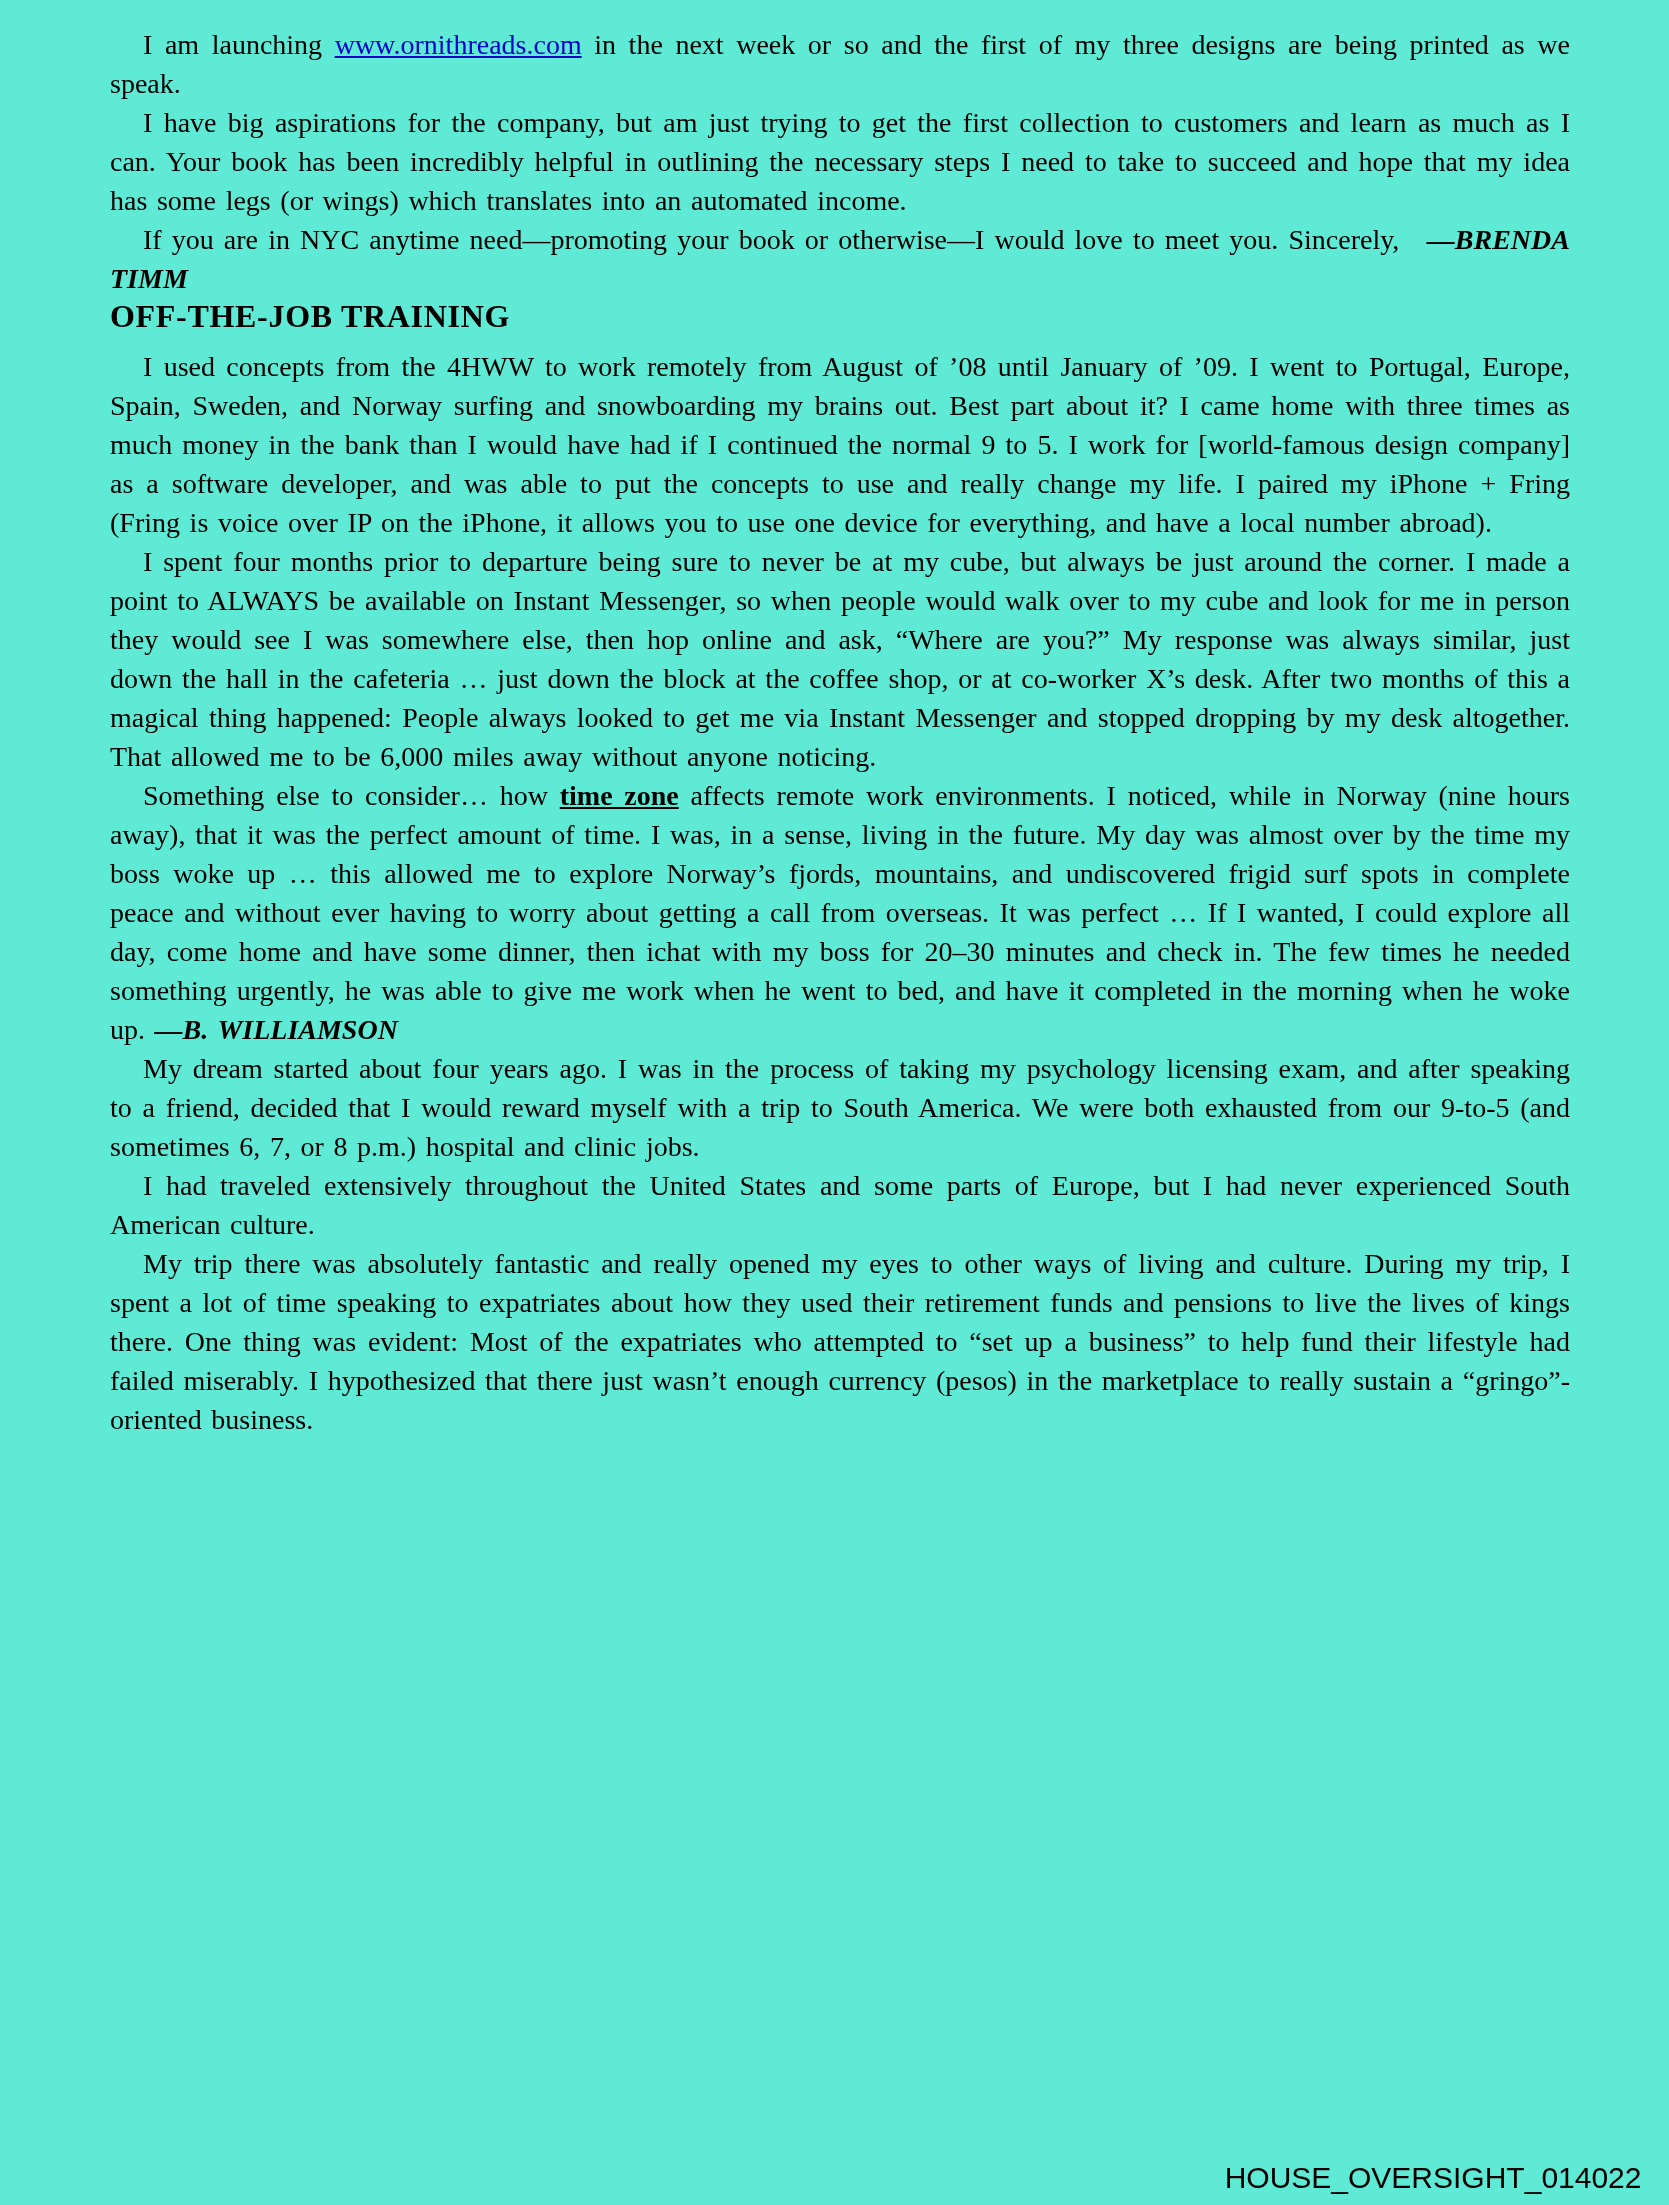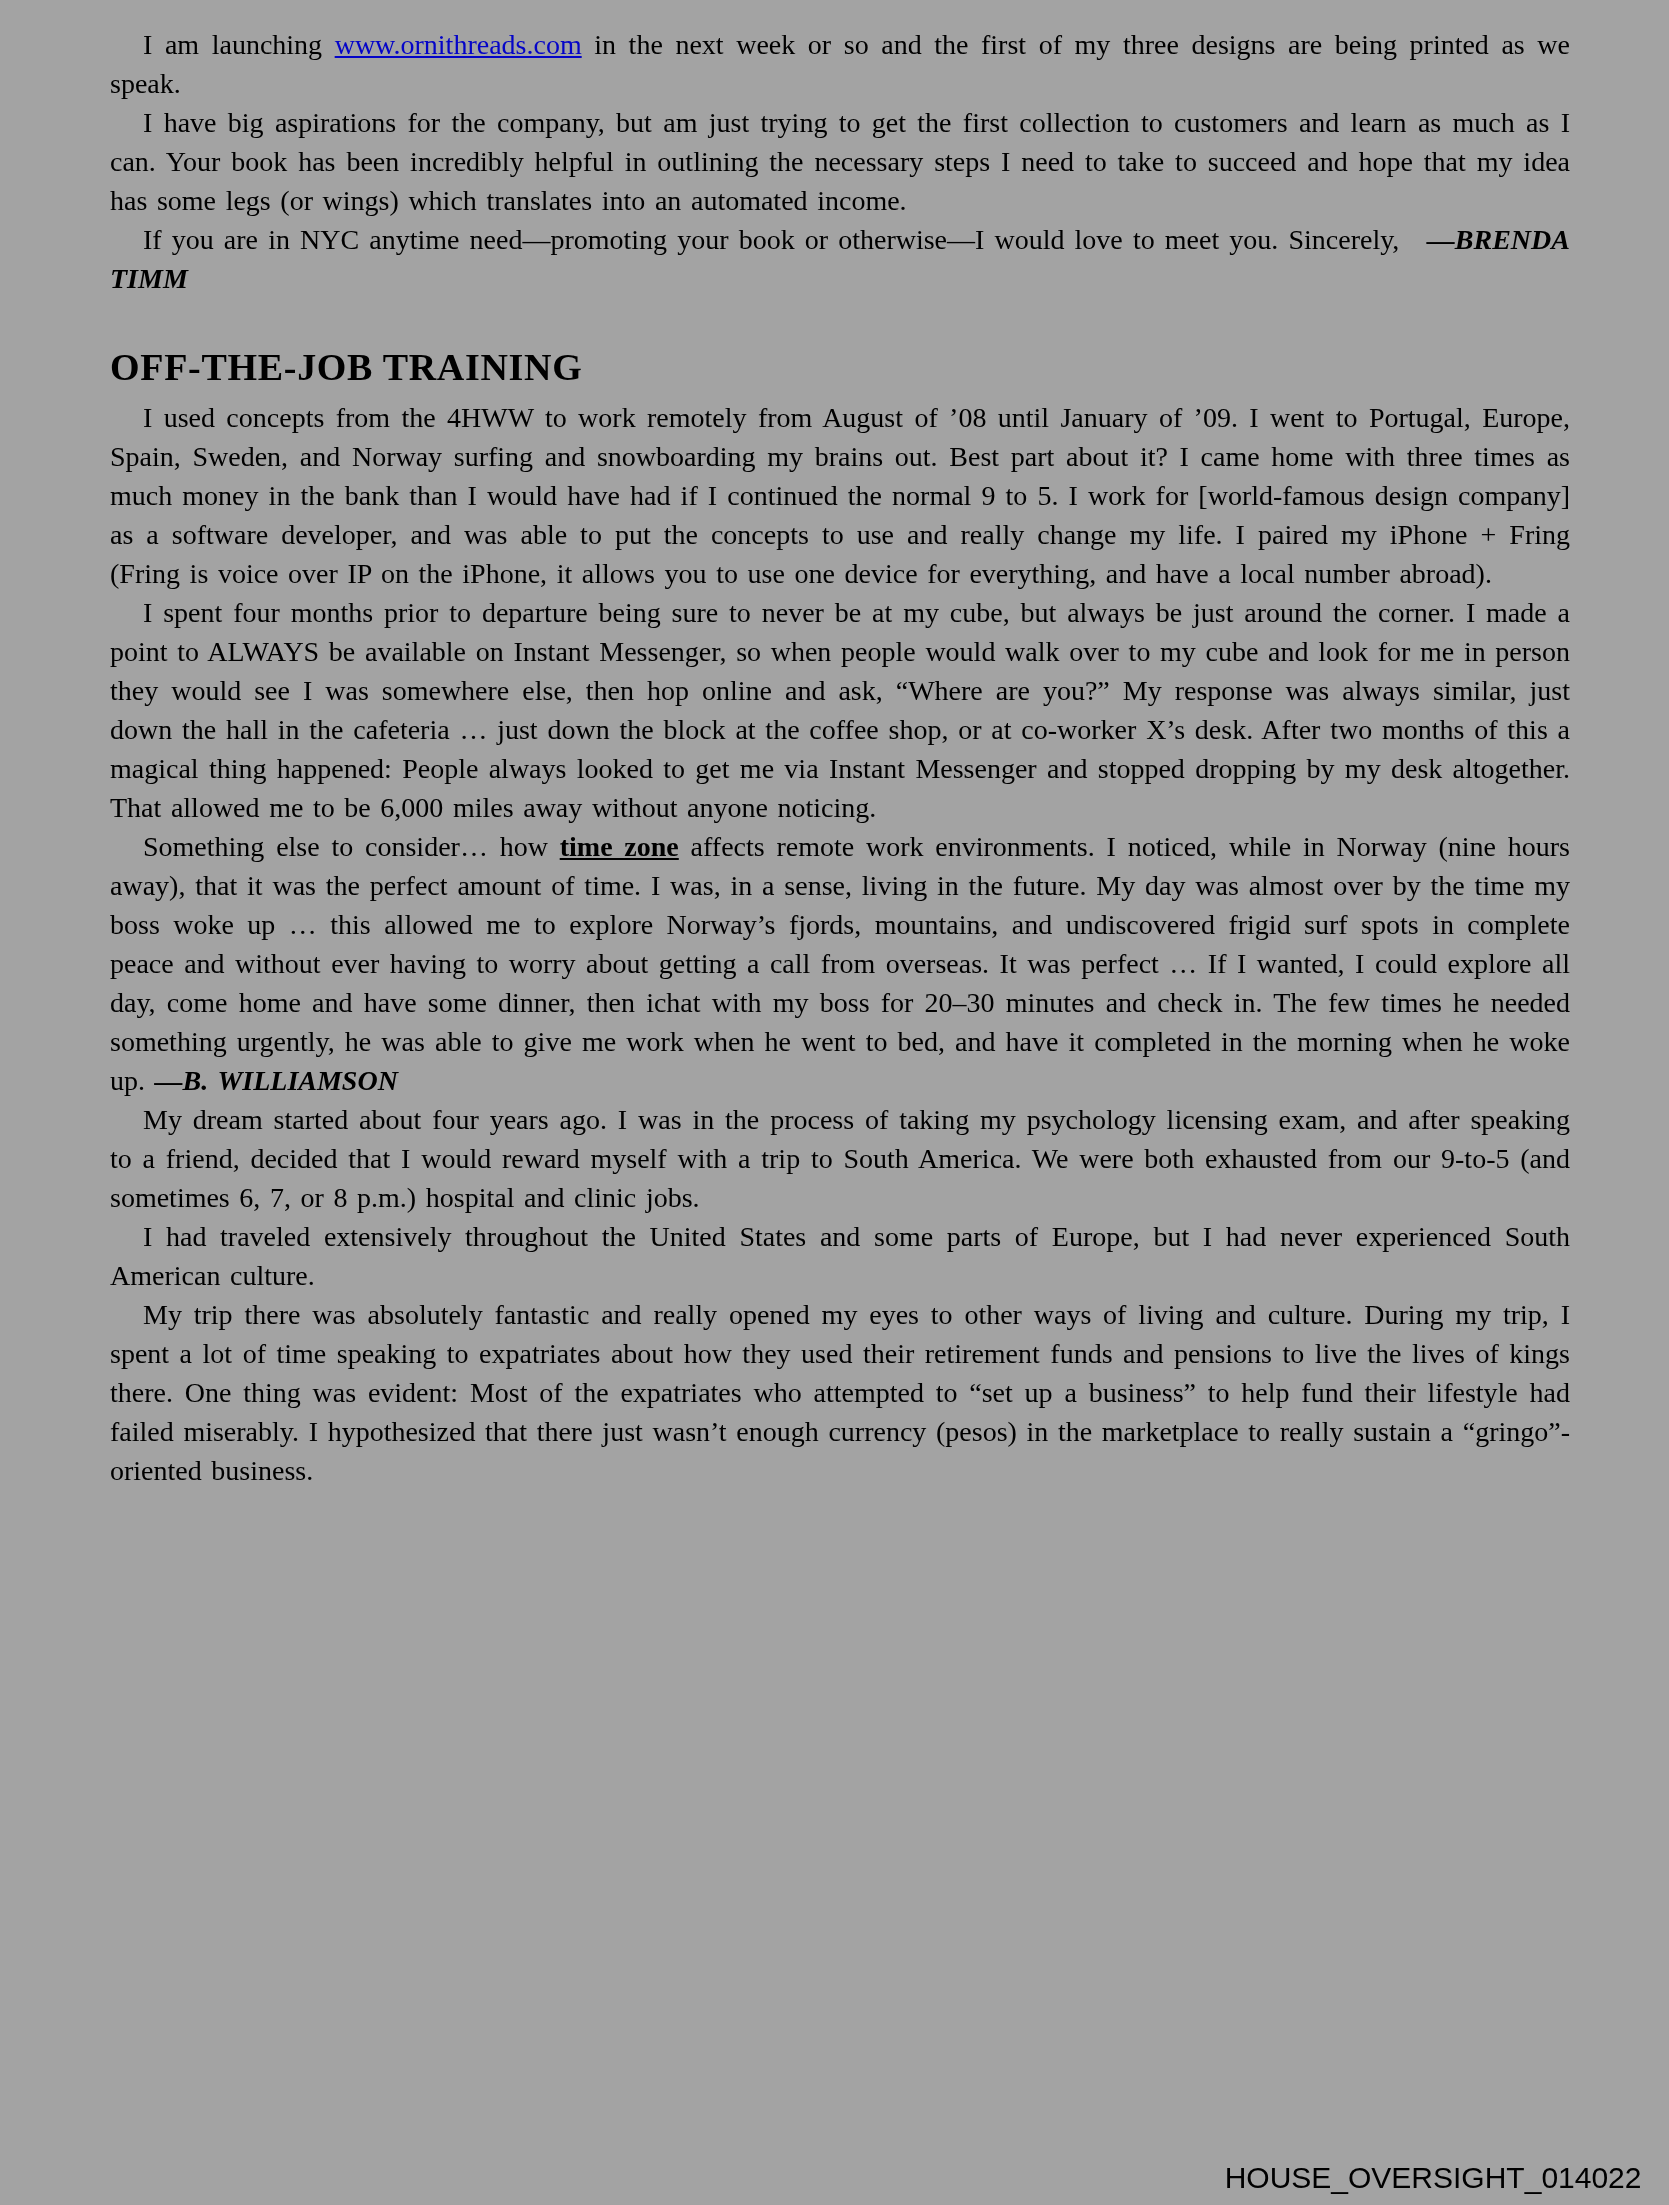--- a/index.html
+++ b/index.html
@@ -1,44 +1,43 @@
 <!DOCTYPE html>
 <html style="font-size:10.5px"><head>
 <meta charset="utf-8">
 <style>
   * { margin: 0; padding: 0; box-sizing: border-box; }
   html, body { background: #ffffff; }
   .page {
     position: relative;
     width: 1669px;
     height: 2205px;
-    background: #a3a3a3;
+    background: #5eead4;
     font-family: "Liberation Serif", "DejaVu Serif", serif;
     color: #000000;
     overflow: hidden;
   }
   .content {
     position: absolute;
     left: 110px;
     top: 25px;
     width: 1460px;
   }
   .para {
     font-size: 28px;
     line-height: 39px;
     text-align: justify;
     text-indent: 33px;
     word-spacing: 2.6px;
   }
   .heading {
-    font-size: 38px;
+    font-size: 32px;
     line-height: 37px;
     font-weight: bold;
     letter-spacing: 0.7px;
-    margin-top: 51px;
     margin-bottom: 11.8px;
     text-align: left;
   }
   .link {
     color: #0404c8;
     text-decoration: underline;
     cursor: pointer;
   }
   .sig {
     font-weight: bold;

